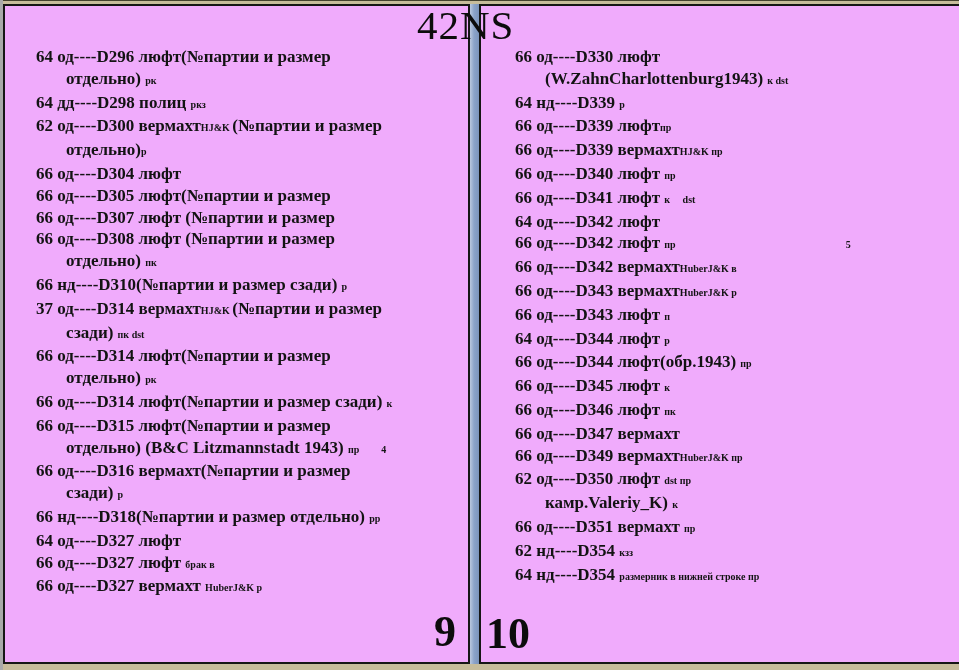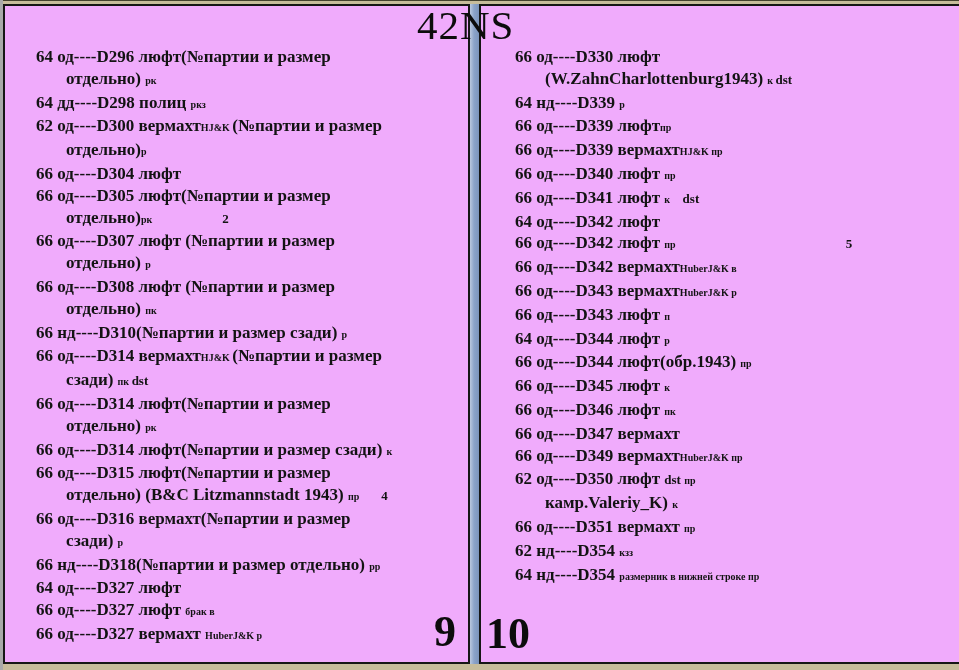--- a/index.html
+++ b/index.html
@@ -27,21 +27,21 @@
   .page-text{padding:40px 6px 0 31px;}
   .page-text-right{padding-left:34px;}
   .line{
     font-weight:bold;font-size:17px;line-height:21.8px;
     white-space:nowrap;color:#131313;
   }
   .line.indent{padding-left:30px;}
   .seg-m{font-size:17px;}
   .seg-caps{font-size:10px;}
   .seg-s{font-size:10px;}
-  .seg-t{font-size:13px;}
+  .seg-t{font-size:10px;}
   .seg-gap{display:inline-block;}
   .page-number{
     position:absolute;font-size:44px;font-weight:bold;color:#0c0c0c;line-height:1;
   }
   .page-number-left{right:12px;bottom:8px;}
   .page-number-right{left:5px;bottom:6px;}
 </style>
 </head>
 <body>
 
@@ -50,27 +50,25 @@
 
 <div class="page page-left">
   <div class="page-text">
       <div class="line"><span class="seg-m">64 од----D296 люфт(№партии и размер</span></div>
       <div class="line indent"><span class="seg-m">отдельно) </span><span class="seg-s">рк</span></div>
       <div class="line"><span class="seg-m">64 дд----D298 полиц </span><span class="seg-s">ркз</span></div>
       <div class="line"><span class="seg-m">62 од----D300 вермахт</span><span class="seg-caps">HJ&amp;K </span><span class="seg-m">(№партии и размер</span></div>
       <div class="line indent"><span class="seg-m">отдельно)</span><span class="seg-s">р</span></div>
       <div class="line"><span class="seg-m">66 од----D304 люфт</span></div>
       <div class="line"><span class="seg-m">66 од----D305 люфт(№партии и размер</span></div>
-      <div class="line indent"><span class="seg-m">отдельно)</span><span class="seg-s">рк</span><span class="seg-gap" style="width: 70px;"></span><span class="seg-t">2</span></div>
       <div class="line"><span class="seg-m">66 од----D307 люфт (№партии и размер</span></div>
-      <div class="line indent"><span class="seg-m">отдельно) </span><span class="seg-s">р</span></div>
       <div class="line"><span class="seg-m">66 од----D308 люфт (№партии и размер</span></div>
       <div class="line indent"><span class="seg-m">отдельно) </span><span class="seg-s">пк</span></div>
       <div class="line"><span class="seg-m">66 нд----D310(№партии и размер сзади) </span><span class="seg-s">р</span></div>
-      <div class="line"><span class="seg-m">66 од----D314 вермахт</span><span class="seg-caps">HJ&amp;K </span><span class="seg-m">(№партии и размер</span></div>
+      <div class="line"><span class="seg-m">37 од----D314 вермахт</span><span class="seg-caps">HJ&amp;K </span><span class="seg-m">(№партии и размер</span></div>
       <div class="line indent"><span class="seg-m">сзади) </span><span class="seg-s">пк </span><span class="seg-t">dst</span></div>
       <div class="line"><span class="seg-m">66 од----D314 люфт(№партии и размер</span></div>
       <div class="line indent"><span class="seg-m">отдельно) </span><span class="seg-s">рк</span></div>
       <div class="line"><span class="seg-m">66 од----D314 люфт(№партии и размер сзади) </span><span class="seg-s">к</span></div>
       <div class="line"><span class="seg-m">66 од----D315 люфт(№партии и размер</span></div>
       <div class="line indent"><span class="seg-m">отдельно) (B&amp;C Litzmannstadt 1943) </span><span class="seg-s">пр</span><span class="seg-gap" style="width: 22px;"></span><span class="seg-t">4</span></div>
       <div class="line"><span class="seg-m">66 од----D316 вермахт(№партии и размер</span></div>
       <div class="line indent"><span class="seg-m">сзади) </span><span class="seg-s">р</span></div>
       <div class="line"><span class="seg-m">66 нд----D318(№партии и размер отдельно) </span><span class="seg-s">рр</span></div>
       <div class="line"><span class="seg-m">64 од----D327 люфт</span></div>

